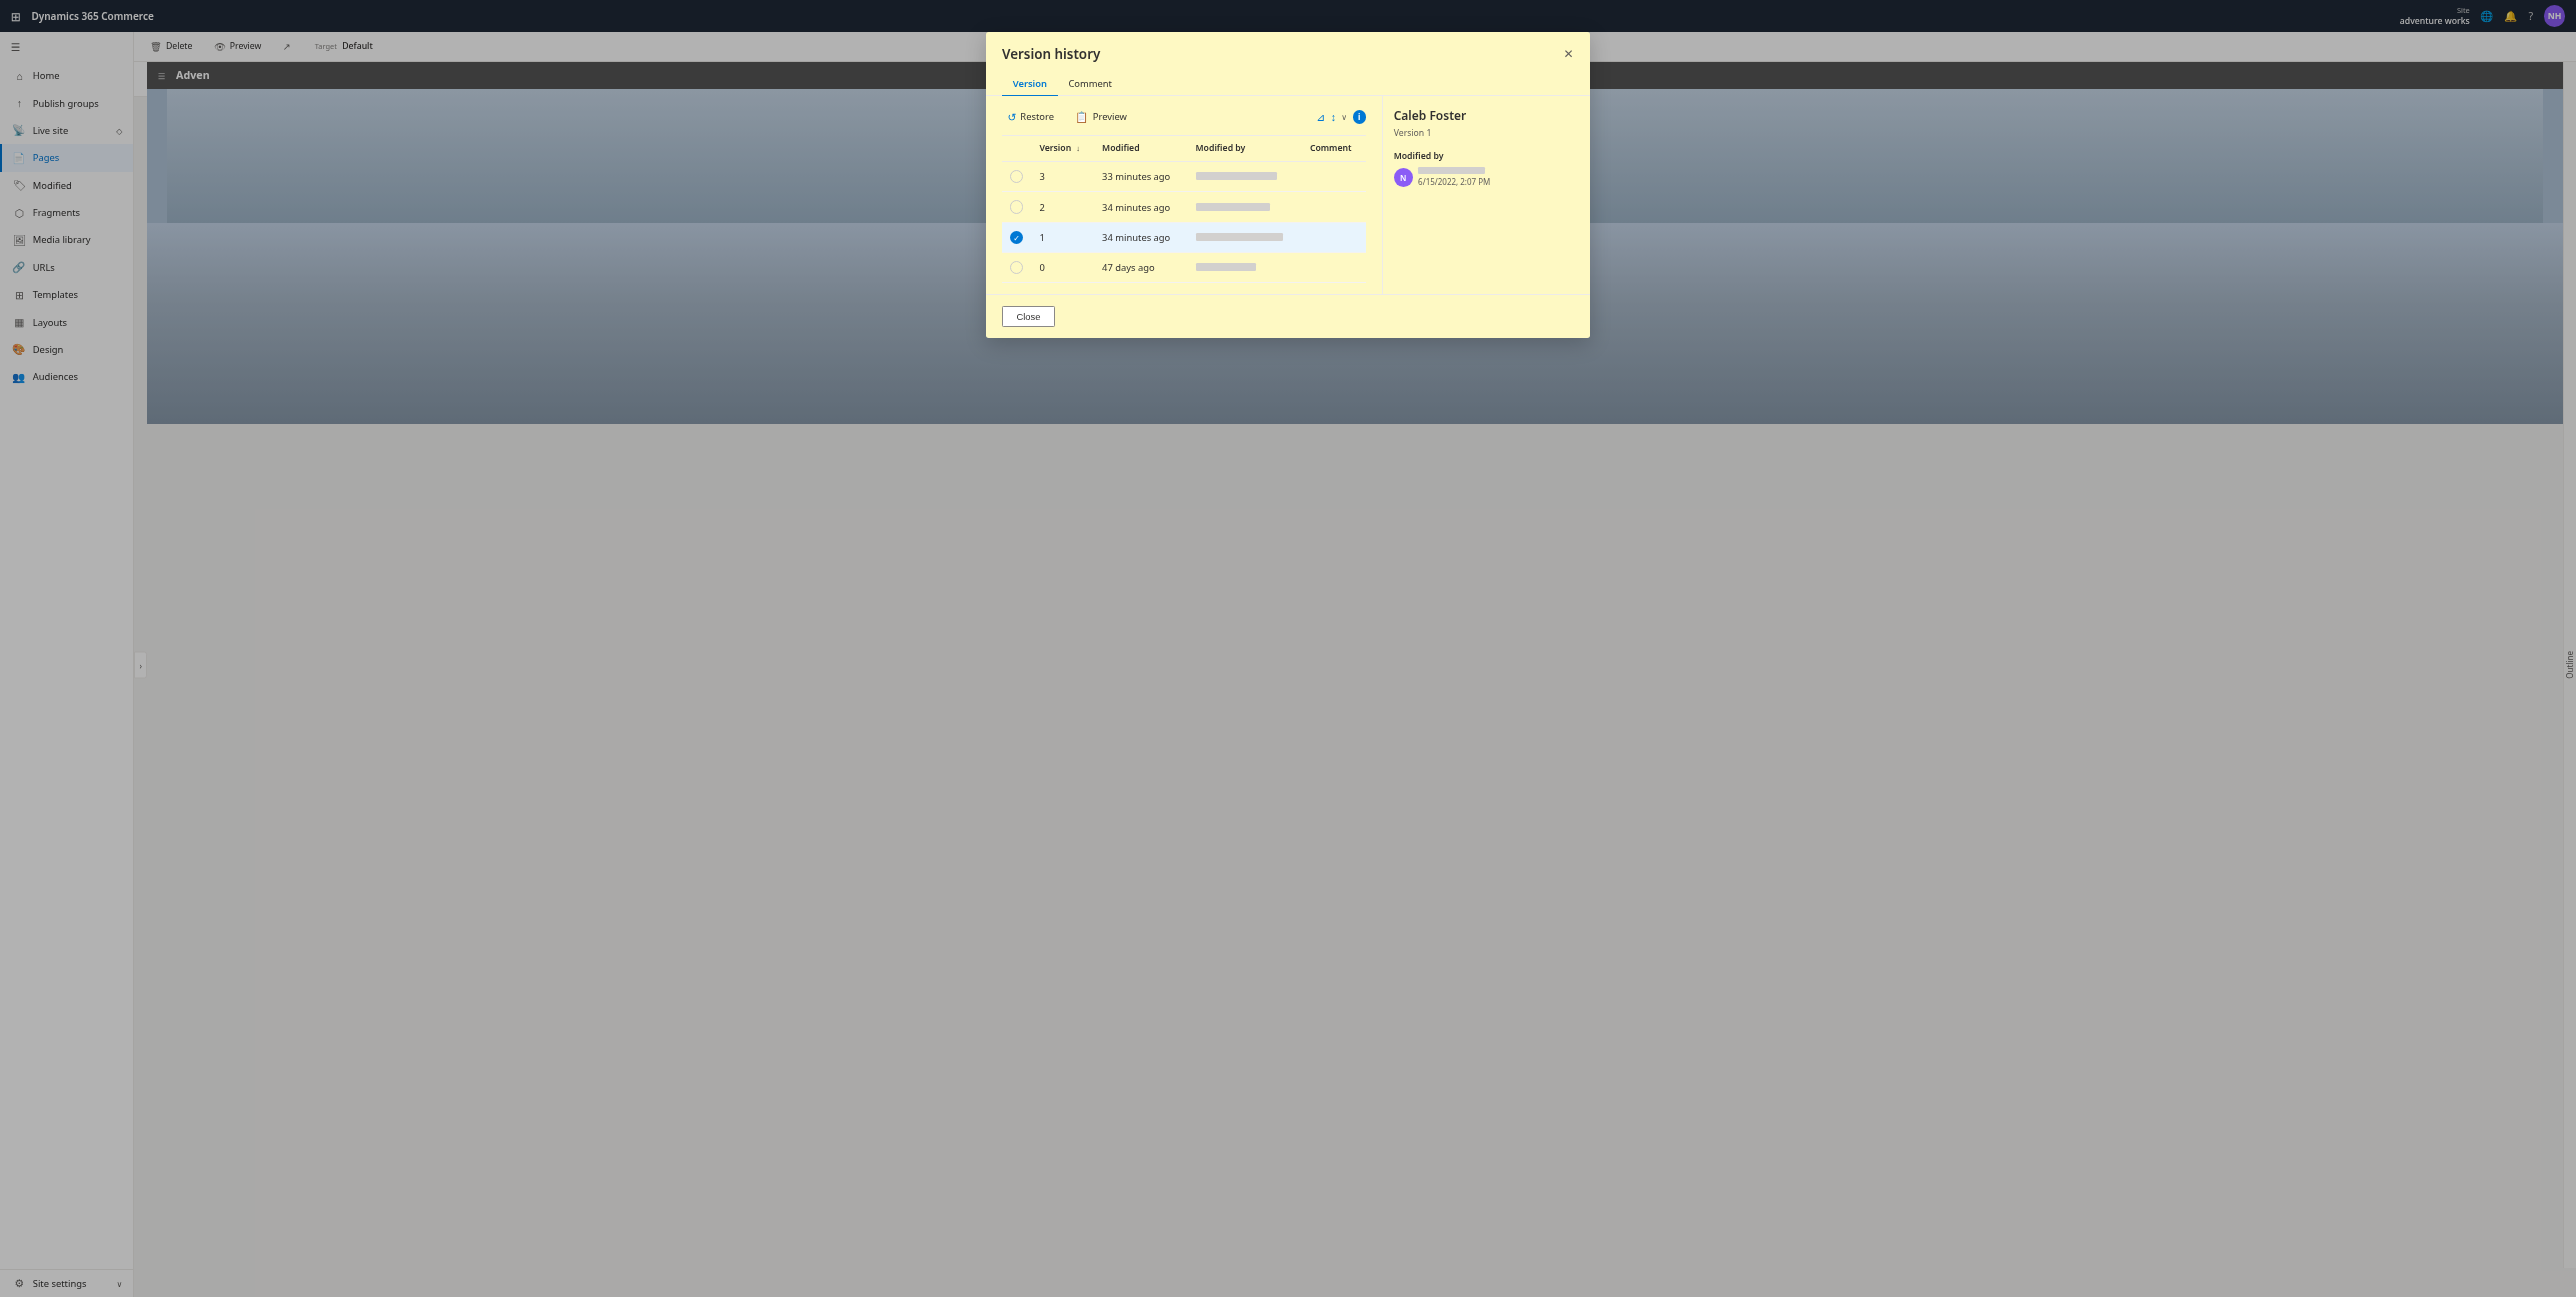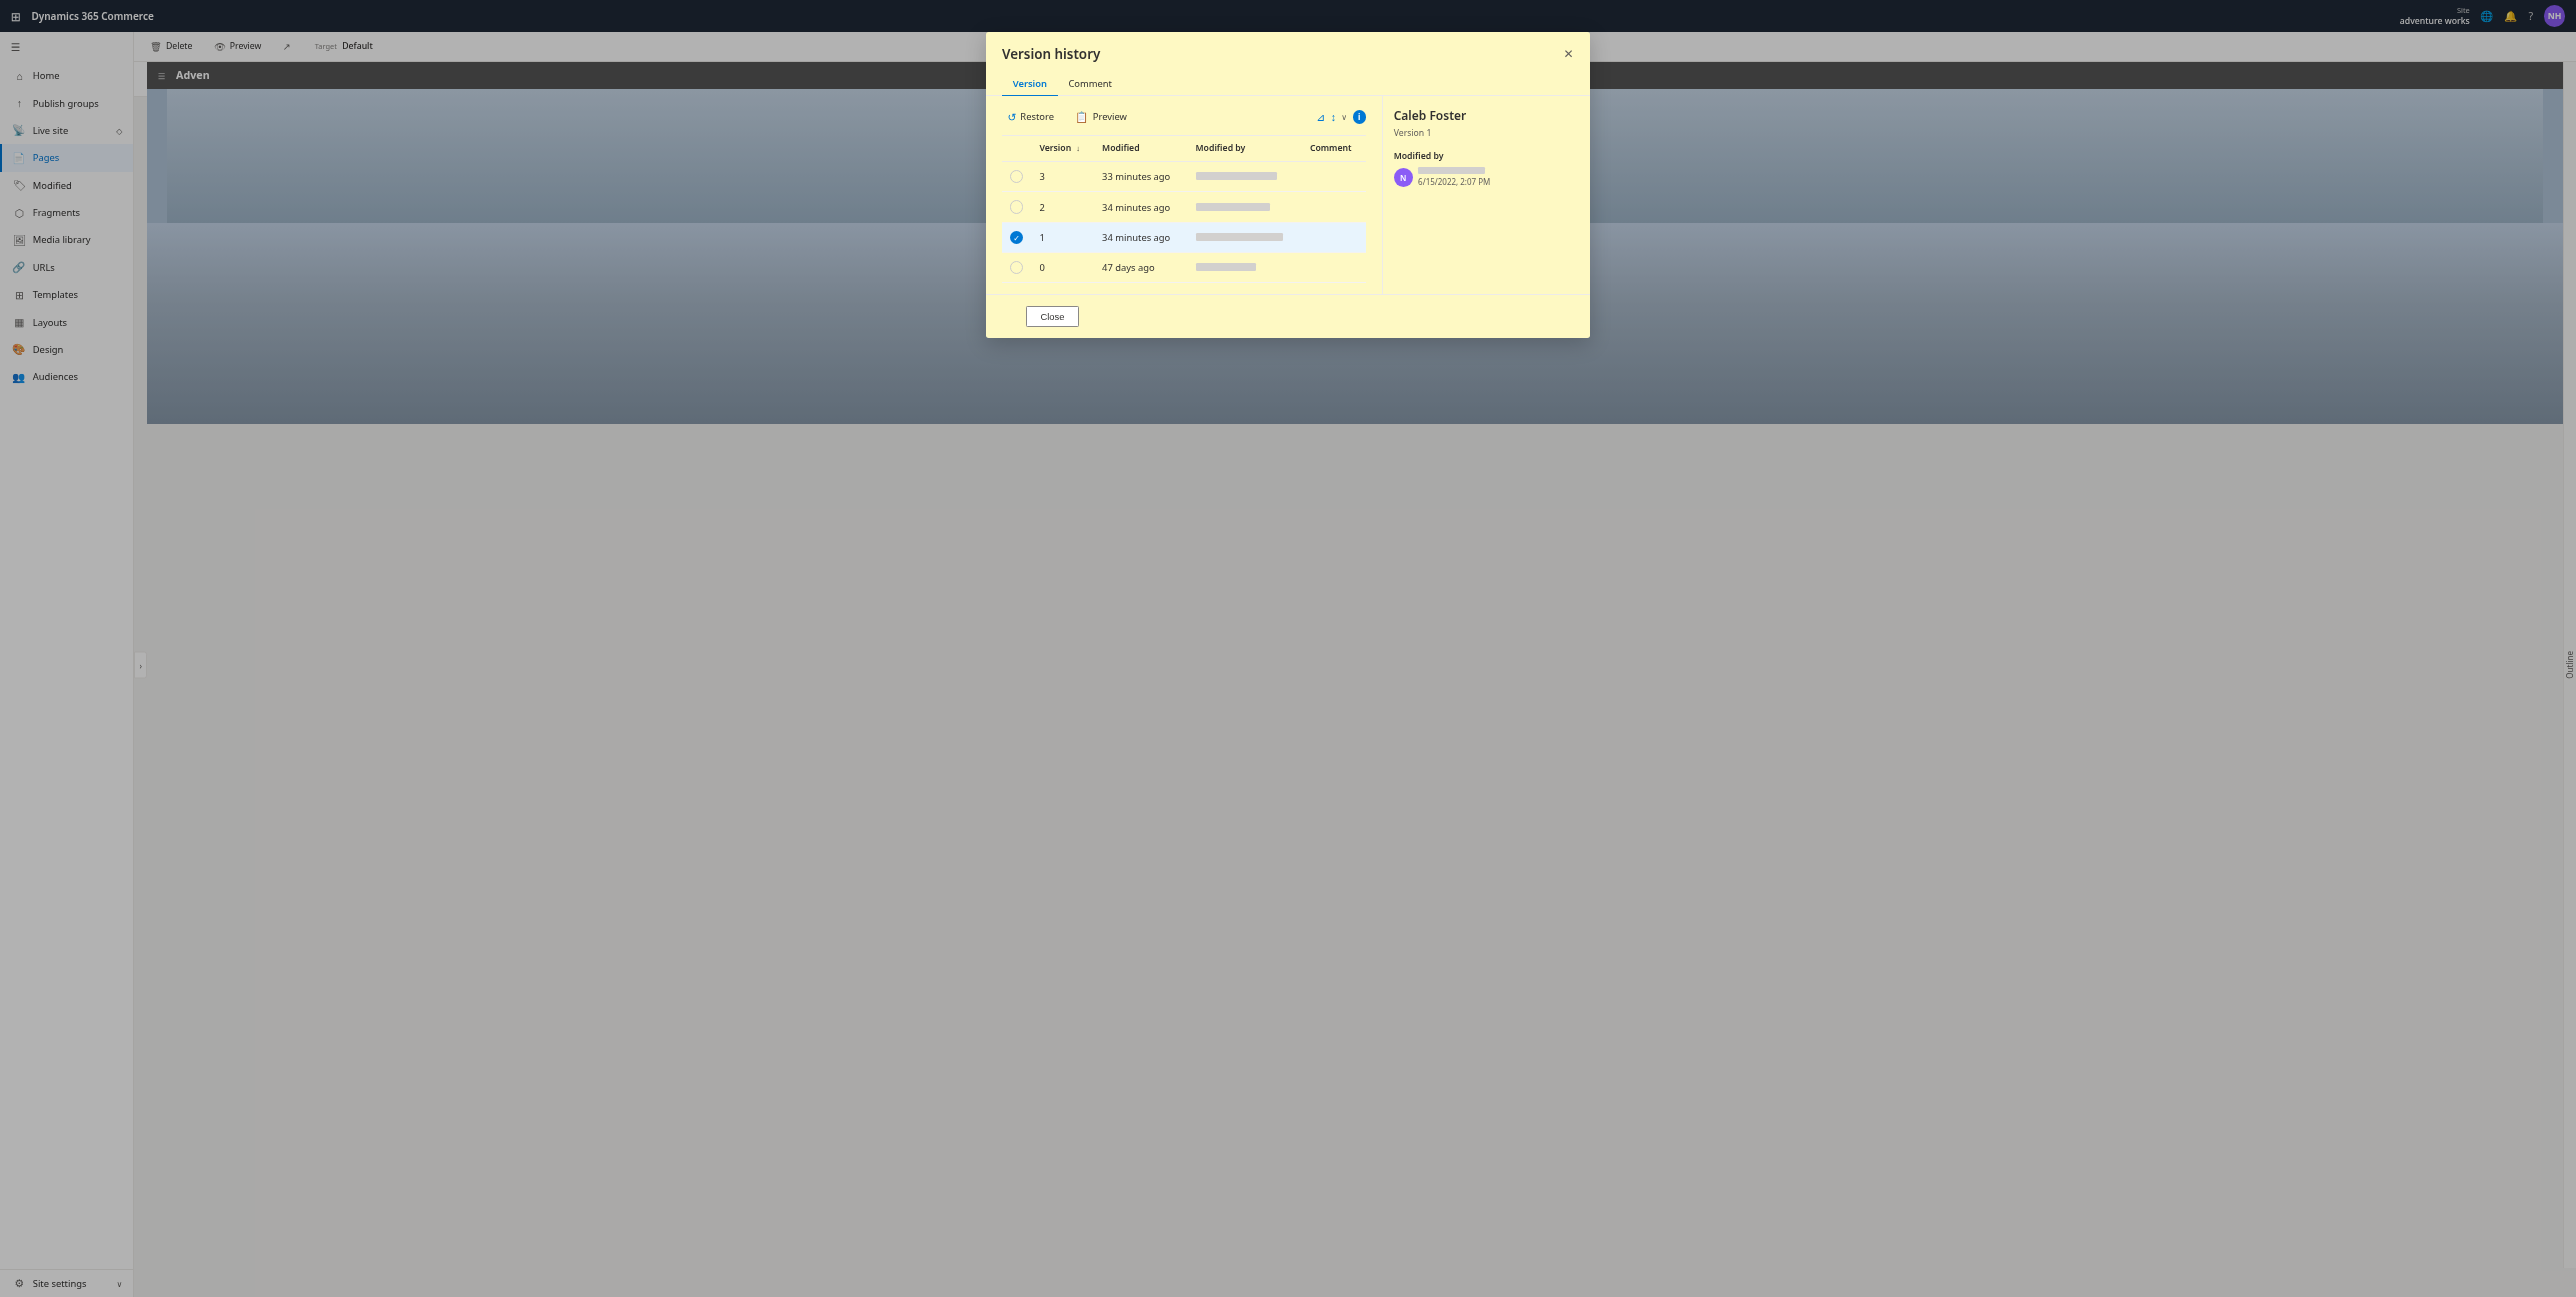--- a/index.html
+++ b/index.html
@@ -392,21 +392,20 @@
       gap: 5.4px;
     }
     .btn-secondary {
       padding: 4px 13.4px;
       border: 0.7px solid #8a8886;
       background: white;
       border-radius: 1.3px;
       font-size: 9.4px;
       color: #323130;
       cursor: pointer;
-      margin-left: 24px;
     }
 
     
     .target-selector {
       display: flex;
       align-items: center;
       gap: 5.4px;
       padding: 2.7px 8px;
       font-size: 8.7px;
       color: #605e5c;

